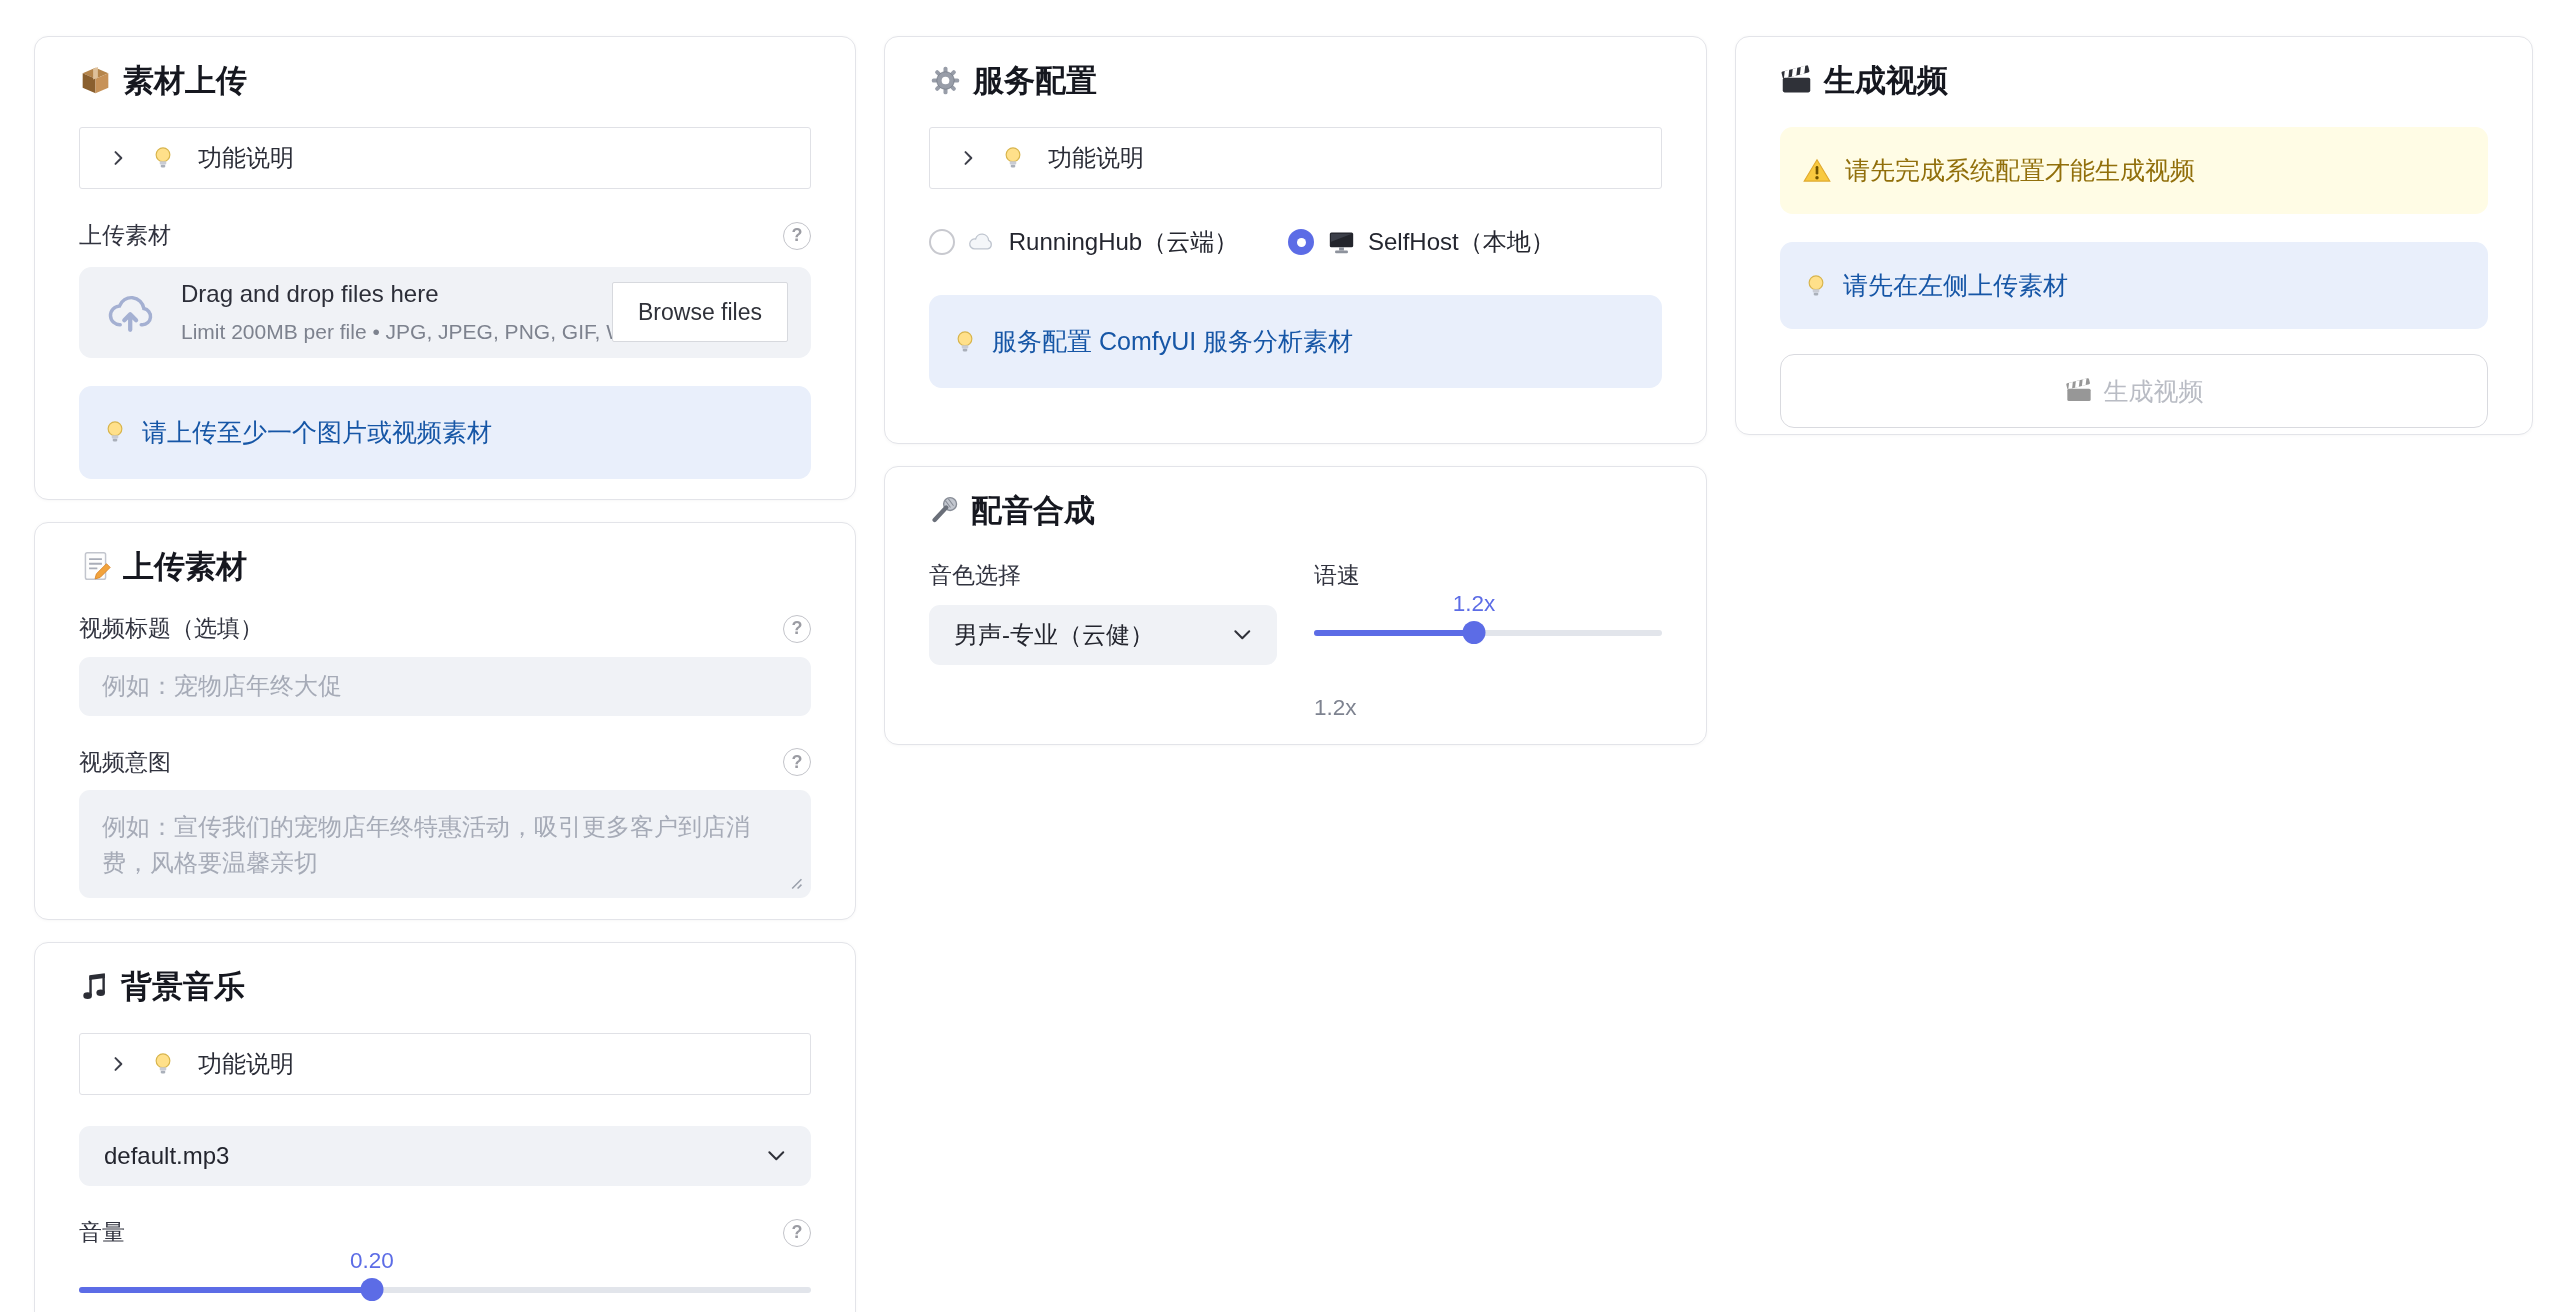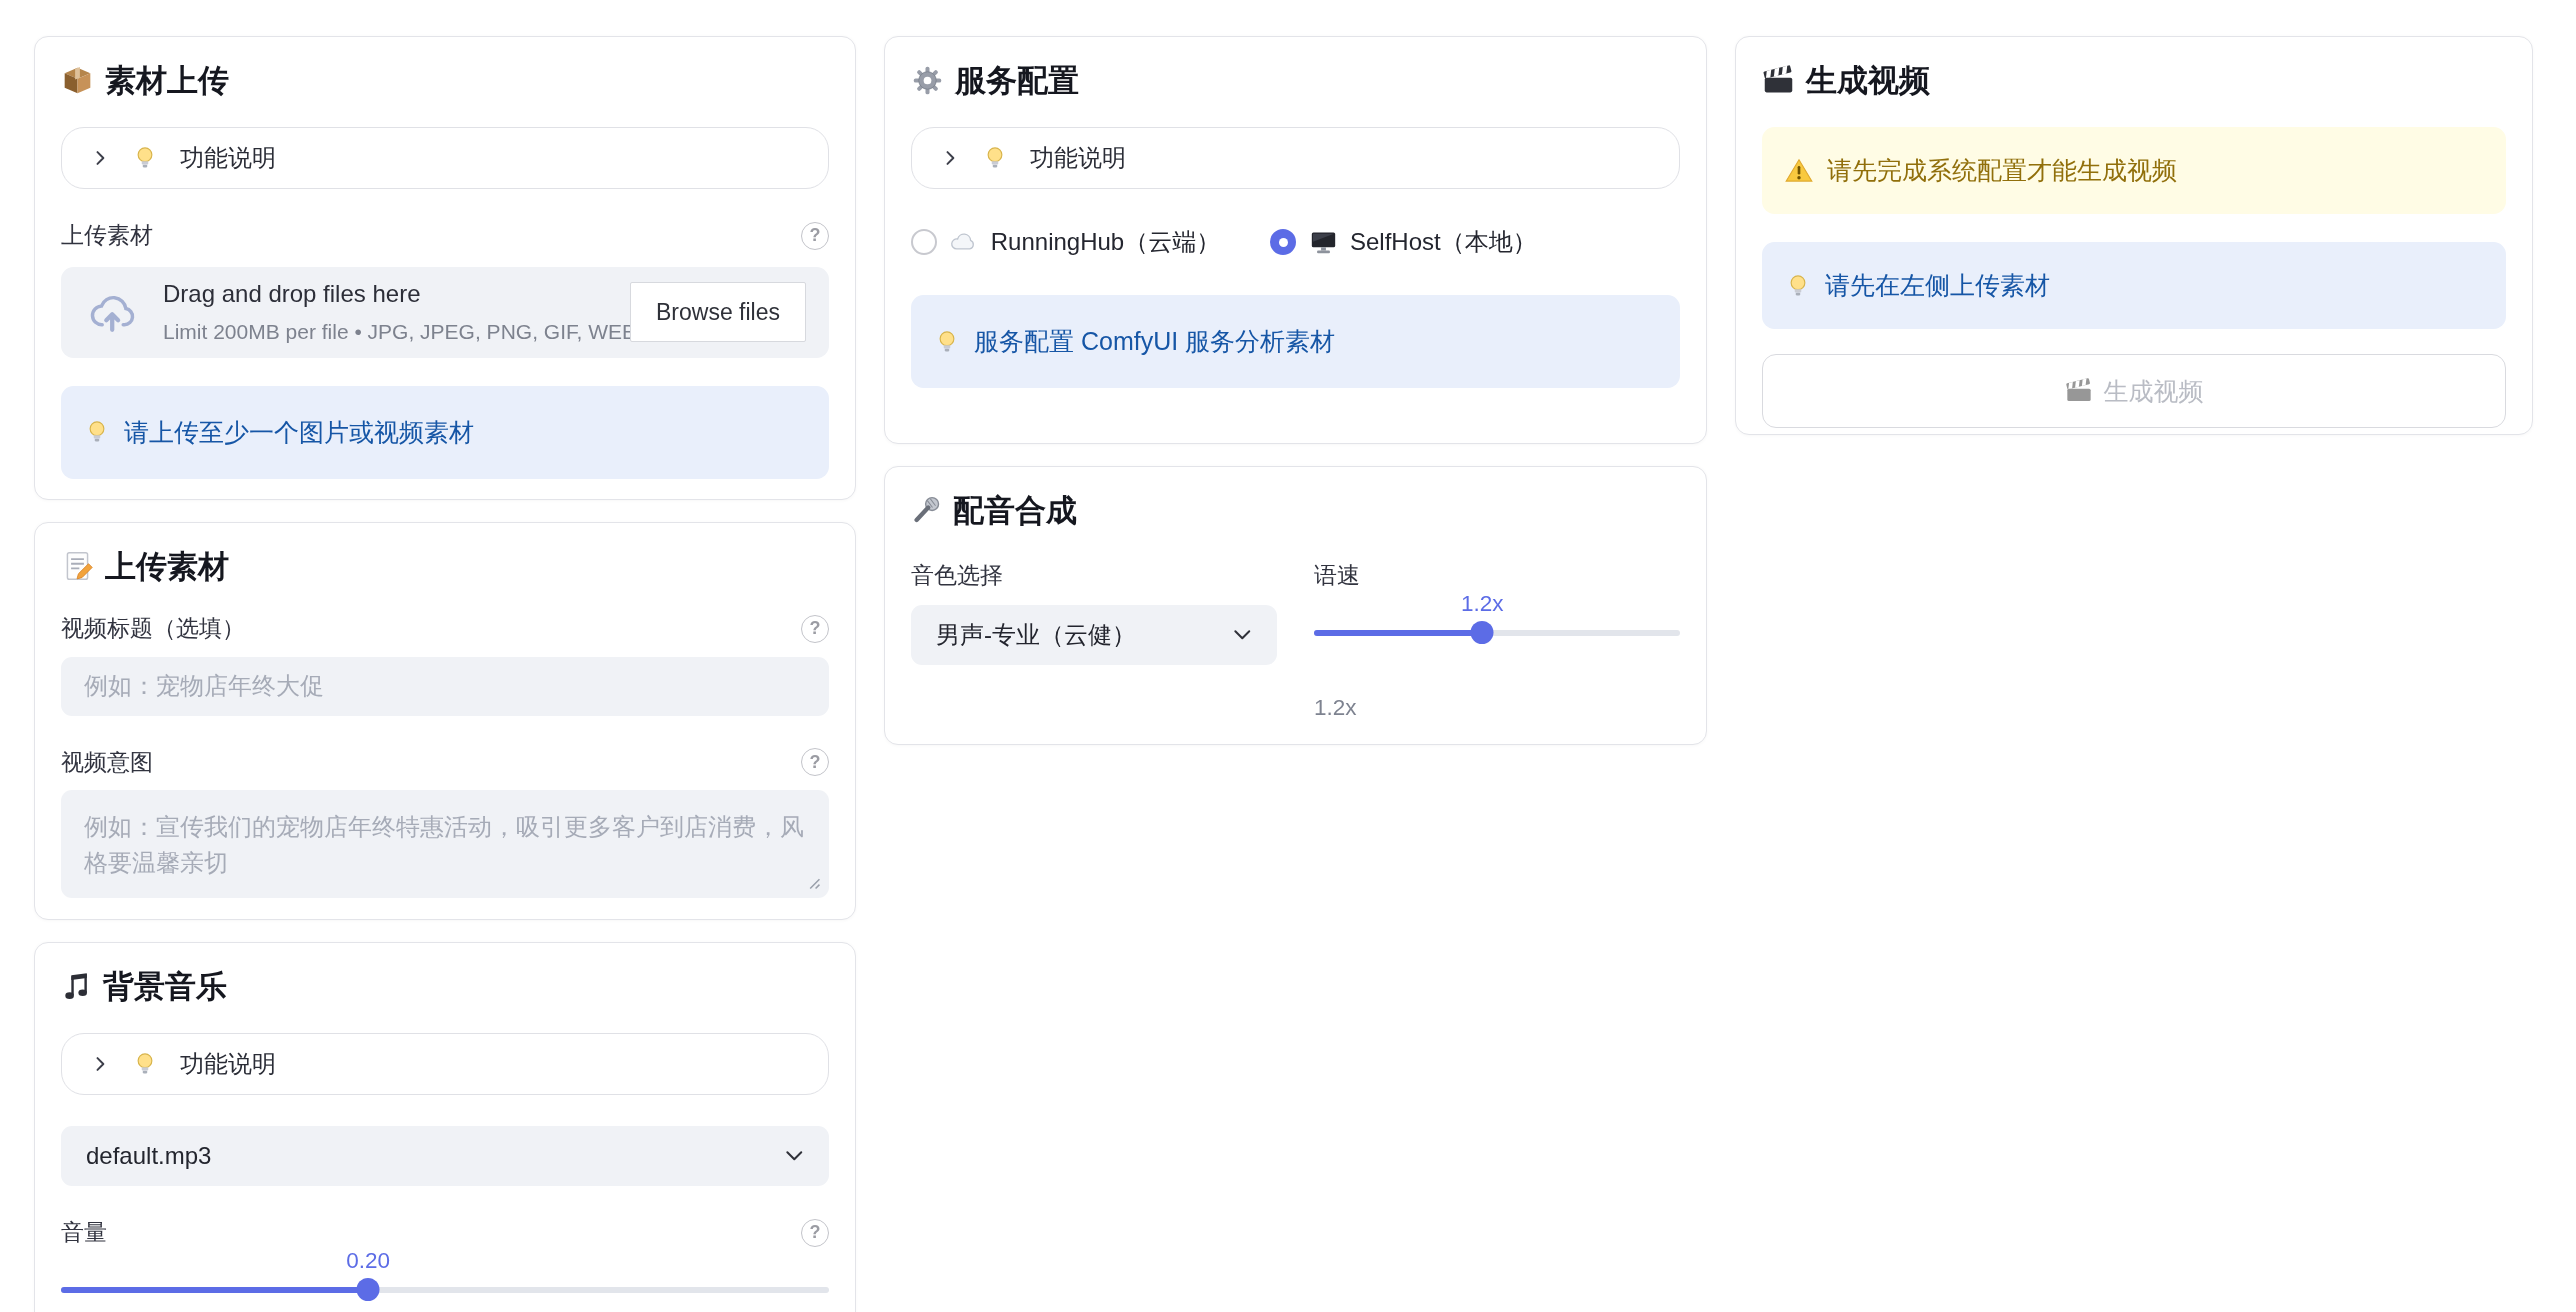--- a/index.html
+++ b/index.html
@@ -13,27 +13,27 @@
     --text:#31333f;
     --muted:#7e8390;
   }
   *{box-sizing:border-box;margin:0;padding:0}
   html,body{width:2576px;height:1312px;overflow:hidden;background:#fff;
     font-family:"Liberation Sans","DejaVu Sans",sans-serif;color:var(--text)}
   .board{position:absolute;left:34px;top:36px;display:grid;
     grid-template-columns:822px 823px 798px;column-gap:28px;align-items:start}
   .col{display:flex;flex-direction:column;gap:22px}
   .card{background:#fff;border:1.5px solid var(--card_border);border-radius:14px;
-    padding:25px 26px;width:100%;box-shadow:0 0.8px 3.1px rgba(20,20,40,.03)}
+    padding:25px 44px;width:100%;box-shadow:0 0.8px 3.1px rgba(20,20,40,.03)}
   .card-title{display:flex;align-items:center;gap:11px;font-size:31px;font-weight:700;
     color:#15171f;line-height:1.2;margin-bottom:28px}
   .icon{display:inline-flex;flex:none}
   
   .expander{display:flex;align-items:center;gap:22px;height:62px;border:1.5px solid #e0e1e6;
-    border-radius:23px;padding:0 28px;font-size:24px;color:#2a2c36;cursor:pointer}
+    border-radius:3px;padding:0 28px;font-size:24px;color:#2a2c36;cursor:pointer}
   
   .label-row{display:flex;align-items:center;justify-content:space-between;
     font-size:23px;color:var(--text);margin-bottom:12.4px}
   .help-icon{width:28px;height:28px;border:1.9px solid #c3c4ca;border-radius:50%;
     display:flex;align-items:center;justify-content:center;color:#9b9ca3;
     font-size:18px;font-weight:700;cursor:pointer}
   .help-icon::before{content:"?"}
   
   .uploader{display:flex;align-items:center;gap:23px;background:var(--secondary_bg);
     border-radius:12.4px;height:91px;padding:0 23px;margin-top:15.5px}

